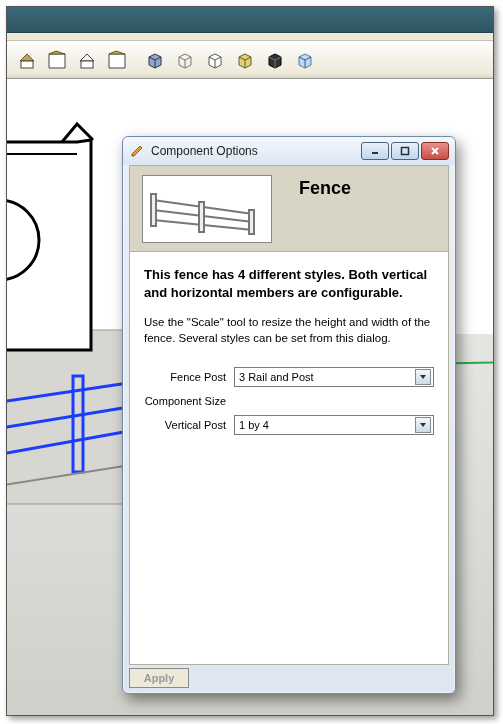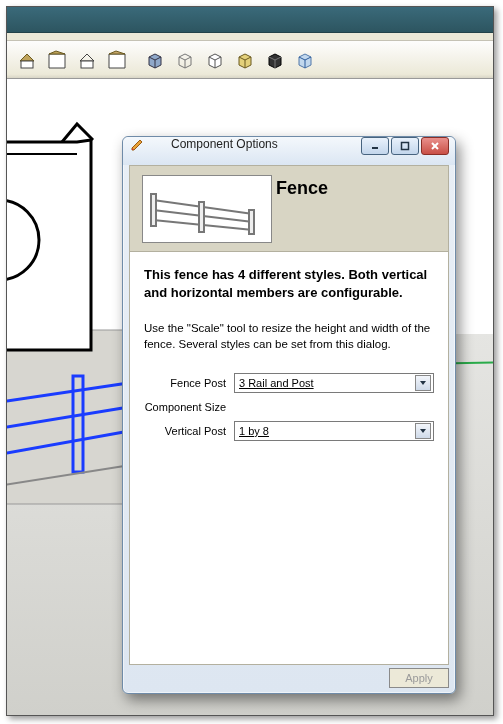--- a/index.html
+++ b/index.html
@@ -38,75 +38,74 @@
     overflow:hidden;
   }
   
   .dialog {
     position:absolute; top:136px; left:122px; width:334px; height:558px;
     background: linear-gradient(to bottom, #e9eff6, #dde6f1);
     border: 1px solid #6f8ba8; border-radius: 6px;
     box-shadow: 0 0 0 1px rgba(255,255,255,0.5) inset, 4px 6px 14px rgba(0,0,0,0.45);
   }
   .dlg-titlebar {
-    height:28px; display:flex; padding:0 6px;
+    height:28px; display:flex; align-items:center; padding:0 6px;
     border-radius:6px 6px 0 0;
     background: linear-gradient(to bottom, #f4f8fc, #dbe6f3);
-    gap: 20px;
   }
   .dlg-icon {
     width:16px; height:16px; margin-right:6px;
     display:flex; align-items:center; justify-content:center;
   }
   .dlg-title { font-size:12px; color:#222; flex:1; }
   .win-btns { display:flex; gap:2px; }
   .win-btn {
     width:28px; height:18px; border-radius:3px; border:1px solid #47637f;
     display:flex; align-items:center; justify-content:center;
     background: linear-gradient(to bottom,#e9f1fb,#c3d6ec);
   }
   .win-btn.close { background: linear-gradient(to bottom,#e9908c,#c94f46); border-color:#8a2e27;}
   .win-btn svg { display:block; }
   
   .dlg-body { position:absolute; top:28px; left:6px; right:6px; bottom:28px; }
   
   .preview-area {
     height:86px; background:#d8d5c4; border:1px solid #b3b09f; border-bottom:none;
-    display:flex; align-items:center; padding:8px 12px; gap:4px;
+    display:flex; align-items:center; padding:8px 12px; gap:27px;
   }
   .thumb {
     width:130px; height:68px; background:#fff; border:1px solid #888;
     display:flex; align-items:center; justify-content:center;
   }
   .comp-name { font-size:18px; font-weight:bold; color:#000; align-self:flex-start; margin-top:4px;}
   
   .content-pane {
     position:absolute; top:86px; left:0; right:0; bottom:0;
     background:#fff; border:1px solid #b3b09f;
     padding:14px 14px;
   }
-  .desc-bold { font-size:13px; font-weight:bold; line-height:1.35; margin-bottom:20px; }
+  .desc-bold { font-size:13px; font-weight:bold; line-height:1.35; margin-bottom:14px; }
   .desc-plain { font-size:11.5px; line-height:1.35; margin-bottom:20px; }
   
   .form-row { display:flex; align-items:center; height:22px; margin-bottom:2px; }
   .form-label { width:90px; font-size:11px; text-align:right; padding-right:8px; }
   .form-select {
     flex:1; height:20px; border:1px solid #7a7a7a; background:#fff;
     display:flex; align-items:center; justify-content:space-between;
-    padding:0 2px 0 4px; font-size:11px;text-decoration:underline;
+    padding:0 2px 0 4px; font-size:11px;
   }
   .sel-arrow {
     width:16px; height:16px; border:1px solid #888;
     background:linear-gradient(to bottom,#f3f6fb,#cfdae9);
     display:flex; align-items:center; justify-content:center;
   }
   
   .dlg-footer {
     position:absolute; bottom:4px; left:6px; right:6px; height:22px;
-    display:flex; align-items:center; justify-content:flex-end;
+    display:flex; align-items:center; justify-content:flex-start;font-weight:bold;
   }
   .apply-btn {
     width:60px; height:20px; border:1px solid #8a8a8a; background:#ece9d8;
     font-size:11px; color:#9a9a9a; display:flex; align-items:center; justify-content:center;
   }
 </style>
 </head>
 <body>
 
 <div class="outer-shadow"></div>
@@ -271,21 +270,21 @@
               </svg>
             </span>
         </div>
       </div>
       <div class="form-row">
         <div class="form-label">Component Size</div>
       </div>
       <div class="form-row">
         <div class="form-label">Vertical Post</div>
         <div class="form-select">
-          <span>1 by 8</span>
+          <span>1 by 4</span>
           <span class="sel-arrow">
               <svg width="8" height="8">
                 <polygon points="1,2 7,2 4,6" fill="#234"></polygon>
               </svg>
             </span>
         </div>
       </div>
     </div>
   </div>
 

